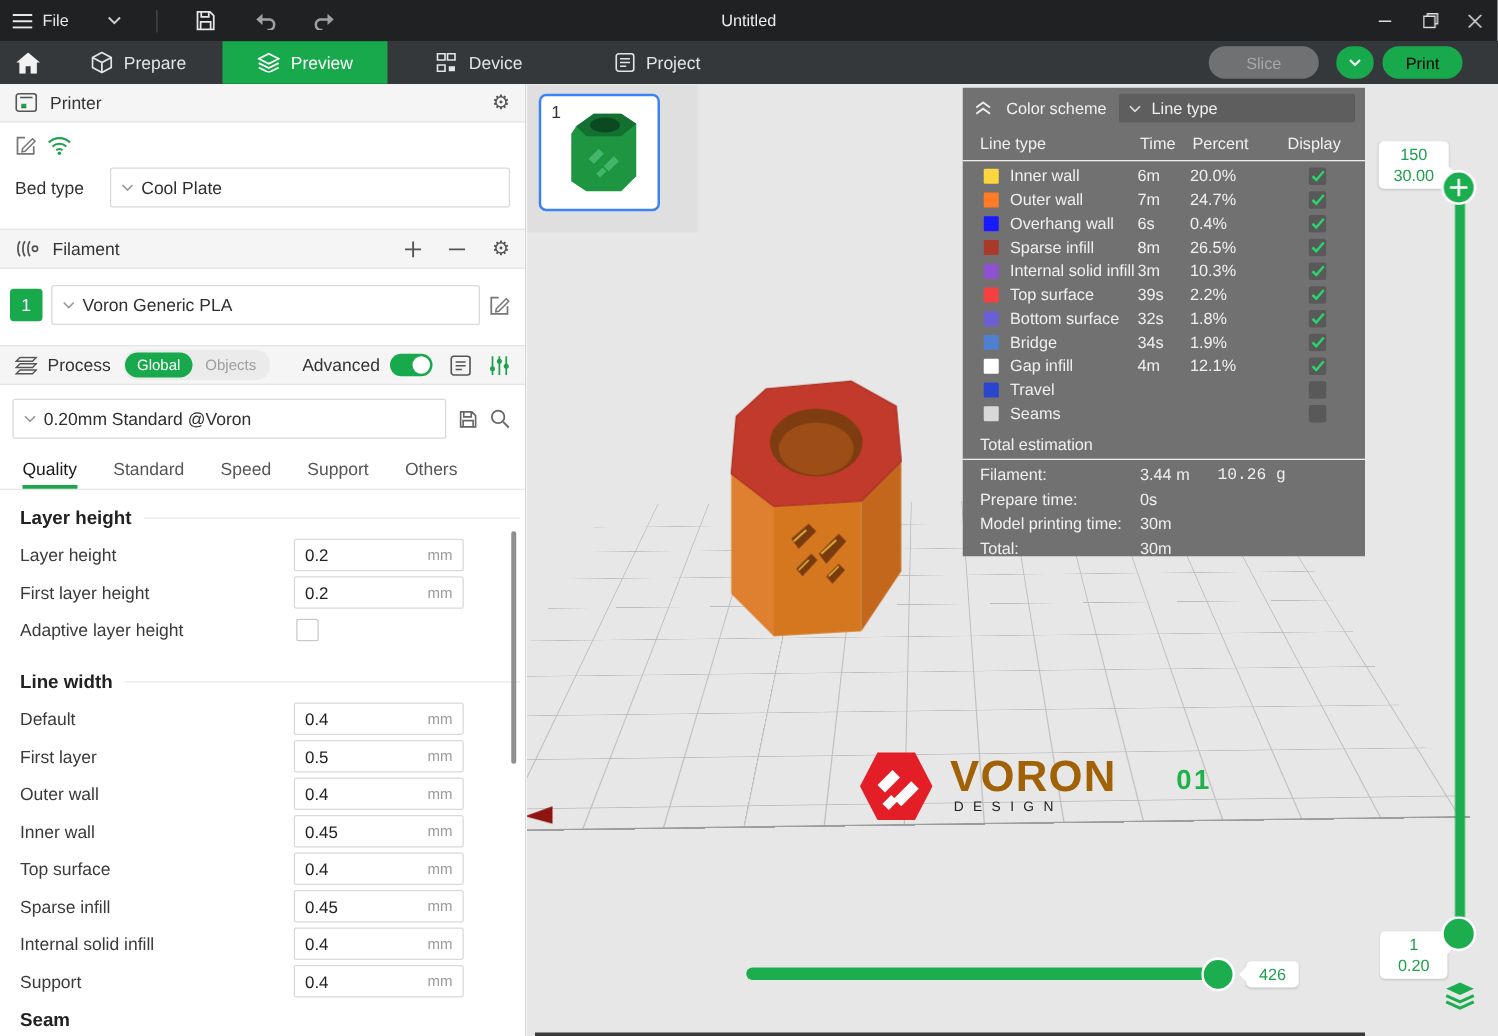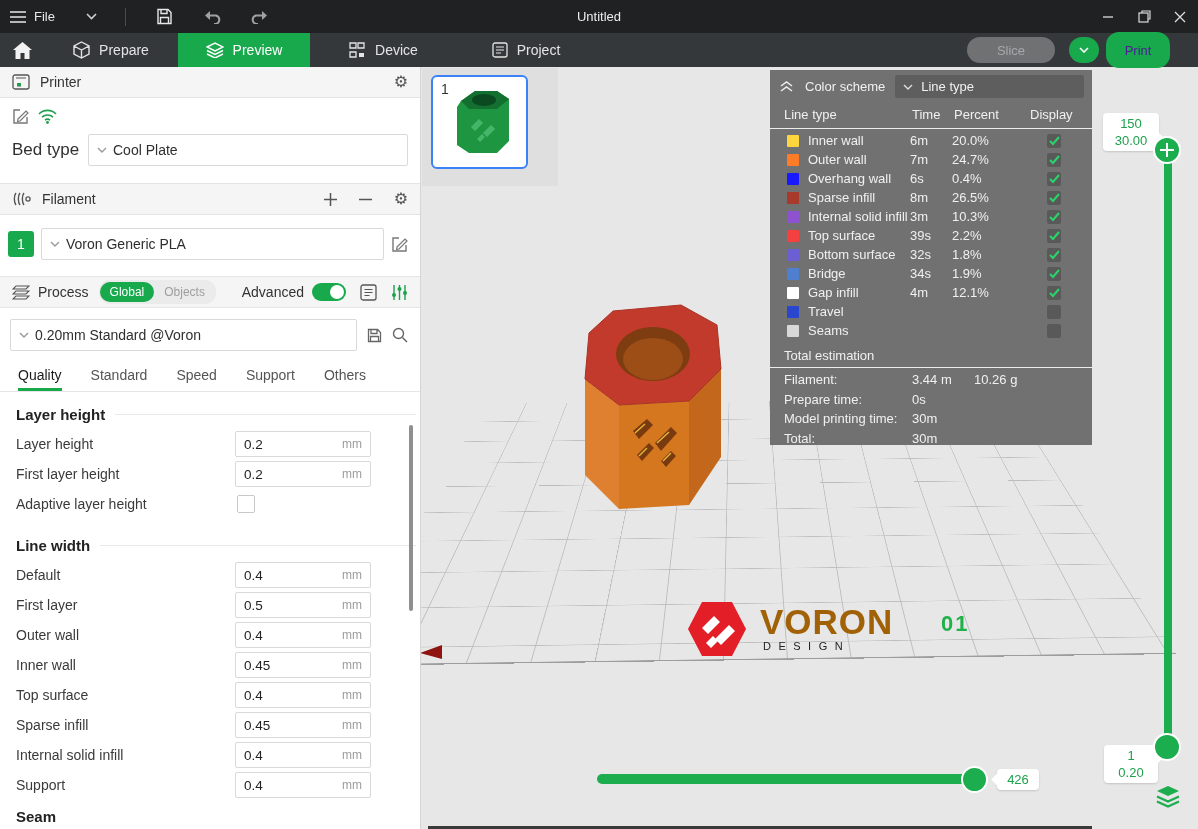--- a/index.html
+++ b/index.html
@@ -21,36 +21,36 @@
   .navbar{position:absolute;left:0;top:33px;width:1198px;height:34px;background:#35383B;
           display:flex;align-items:stretch;color:#E4E4E4;z-index:20;}
   .nav-home{width:44px;display:flex;align-items:center;justify-content:center;}
   .nav-tab{display:flex;align-items:center;justify-content:center;gap:9px;font-size:14px;}
   .nav-tab.prepare{width:134px}.nav-tab.preview{width:132px;background:var(--accent);color:#fff;}
   .nav-tab.device{width:146px}.nav-tab.project{width:140px}
   .nav-right{margin-left:auto;display:flex;align-items:center;gap:4px;padding-right:28px;}
   .slice-btn{min-width:64px;height:26px;border-radius:13px;background:#6F7173;color:#A6A8AA;
              display:flex;align-items:center;justify-content:center;font-size:13px;padding:0 12px;}
   .print-drop{width:30px;height:26px;border-radius:13px;background:var(--accent);display:flex;align-items:center;justify-content:center;margin-left:10px;}
-  .print-btn{min-width:64px;height:36px;border-radius:13px;background:var(--accent);color:#4c1d95;
+  .print-btn{min-width:64px;height:26px;border-radius:13px;background:var(--accent);color:#000000;
              display:flex;align-items:center;justify-content:center;font-size:13px;margin-left:3px;}
   
   .leftpanel{position:absolute;left:0;top:67px;width:420px;bottom:0;background:#fff;
              border-right:1px solid #D6D6D6;z-index:15;overflow:hidden;color:#303030;}
   .sec-head{height:30px;background:#F5F5F5;border-top:1px solid #E4E4E4;border-bottom:1px solid #E4E4E4;
             display:flex;align-items:center;padding:0 12px;gap:10px;font-size:14px;color:#333;}
   .sec-head .spacer{flex:1}
   .gear{font-size:16px;color:#555;line-height:1;font-family:"DejaVu Sans",sans-serif;}
   .combo{height:30px;border:1px solid #D9D9D9;border-radius:2px;background:#fff;display:flex;
          align-items:center;gap:6px;padding:0 8px;font-size:14px;color:#2E2E2E;}
   .row{display:flex;align-items:center;}
   .printer-combo-row{margin:10px 12px 0 12px;gap:9px;}
   .printer-combo{flex:1;}
   .bed-row{margin:9px 12px 0 12px;gap:0;}
-  .bed-label{font-size:17px;width:76px;}
+  .bed-label{font-size:14px;width:76px;}
   .bed-combo{flex:1;}
   .fil-row{margin:13px 12px 0 8px;gap:7px;}
   .slot-badge{width:26px;height:26px;background:var(--accent);color:#fff;border-radius:3px;
               display:flex;align-items:center;justify-content:center;font-size:14px;}
   .fil-combo{flex:1;}
   .proc-head{gap:8px;}
   .seg{height:22px;border-radius:11px;background:#EBEBEB;display:flex;align-items:center;padding:1px;margin-left:2px;}
   .seg-on{height:20px;border-radius:10px;background:var(--accent);color:#fff;font-size:12px;
           display:flex;align-items:center;padding:0 10px;}
   .seg-off{font-size:12px;color:#9E9E9E;padding:0 10px;}
@@ -108,21 +108,21 @@
   .sw{flex:0 0 12px;height:12px;margin-left:17px;border-radius:1px;}
   .ll{flex:0 0 100px;margin-left:9px;white-space:nowrap;}
   .lt{flex:0 0 42px;margin-left:2px;}
   .lp{flex:0 0 70px;}
   .lc{width:14px;height:14px;background:#595959;border-radius:2px;margin-left:auto;margin-right:31px;
       display:flex;align-items:center;justify-content:center;}
   .lg-total-title{margin:8px 0 4px 14px;}
   .trow{display:flex;align-items:center;height:19.5px;}
   .trow .tl{flex:0 0 128px;margin-left:14px;white-space:nowrap;}
   .trow .tv1{flex:0 0 62px;}
-  .trow .tv2{flex:1;}
+  .trow .tv2{flex:1;font-family:Liberation Mono, monospace;}
   
   .vslider-track{position:absolute;left:1164px;top:150px;width:8px;height:598px;background:var(--slider);border-radius:4px;z-index:12;}
   .vhandle-top{position:absolute;left:1153px;top:136px;width:28px;height:28px;border-radius:50%;background:var(--slider);
                border:2px solid #fff;box-sizing:border-box;z-index:13;}
   .vhandle-top:before{content:"";position:absolute;left:5px;top:11px;width:14px;height:2px;background:#fff;}
   .vhandle-top:after{content:"";position:absolute;left:11px;top:5px;width:2px;height:14px;background:#fff;}
   .vhandle-bot{position:absolute;left:1153px;top:733px;width:28px;height:28px;border-radius:50%;background:var(--slider);
                border:2px solid #fff;box-sizing:border-box;z-index:13;}
   .tooltip{position:absolute;background:#fff;border-radius:4px;color:#1DA14C;text-align:center;
            font-size:13px;line-height:17px;z-index:12;box-shadow:0 1px 2px rgba(0,0,0,0.15);padding:2px 6px;}

